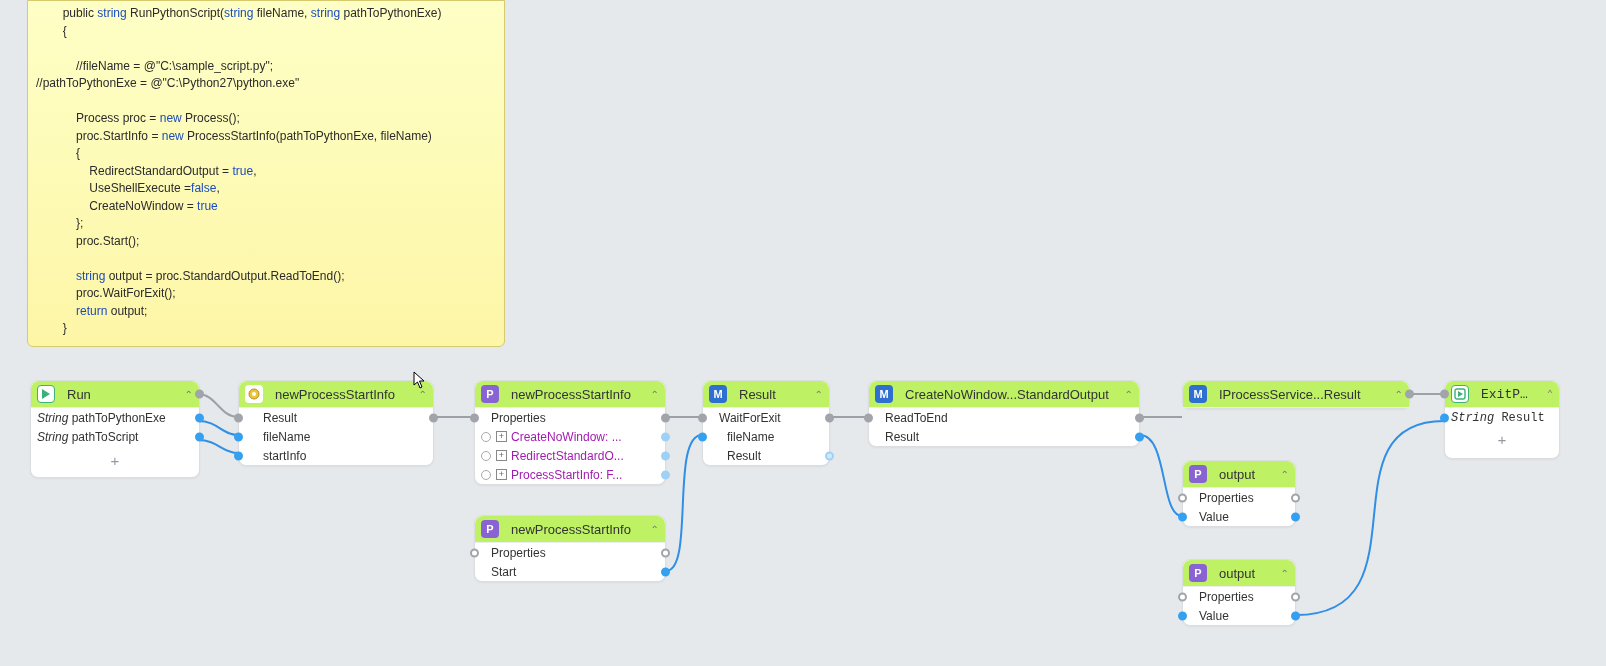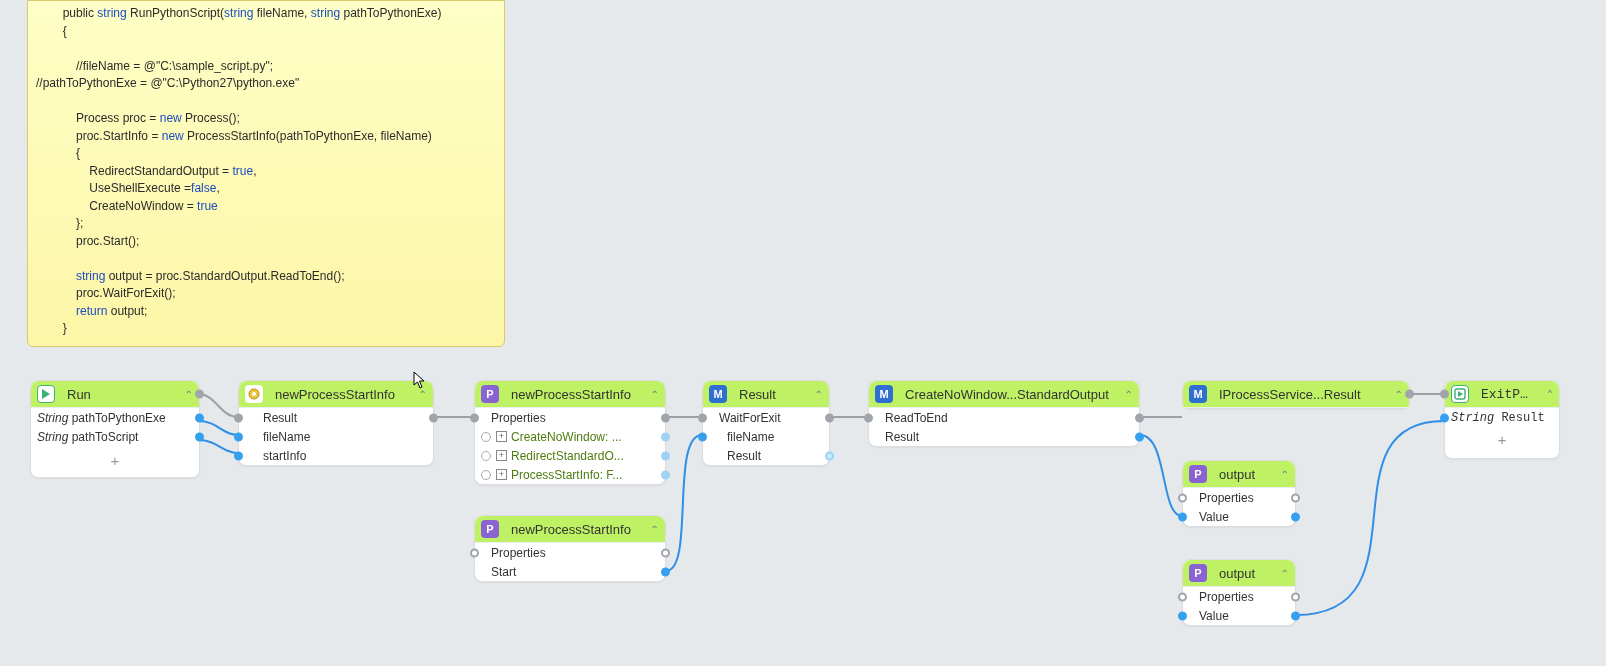--- a/index.html
+++ b/index.html
@@ -60,21 +60,21 @@
     display: flex;
     align-items: center;
     padding: 2px 6px;
     height: 19px;
     font-size: 12px;
     color: #333;
     position: relative;
   }
   .row .label { flex:1; white-space: nowrap; overflow: hidden; text-overflow: ellipsis; }
   .row.indent { padding-left: 24px; }
-  .row.link .label { color: #4d7c0f; }
+  .row.link .label { color: #a21caf; }
   .italic { font-style: italic; }
 
   .port {
     width: 9px; height: 9px; border-radius: 50%;
     background: #fff;
     border: 2px solid #bfc3c9;
     position: absolute;
     top: 50%; transform: translateY(-50%);
   }
   .port.l { left: -5px; }

